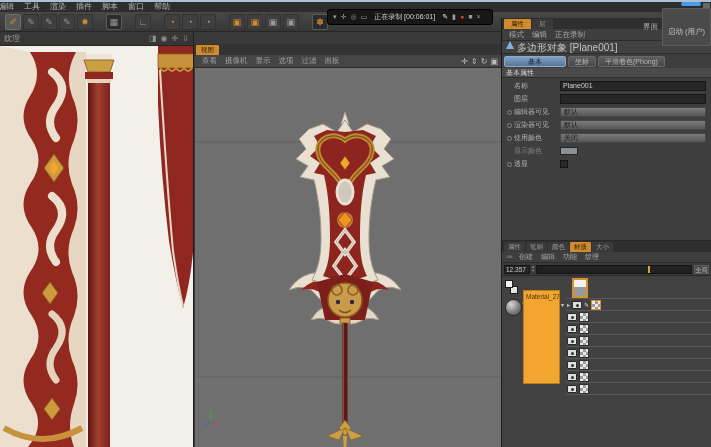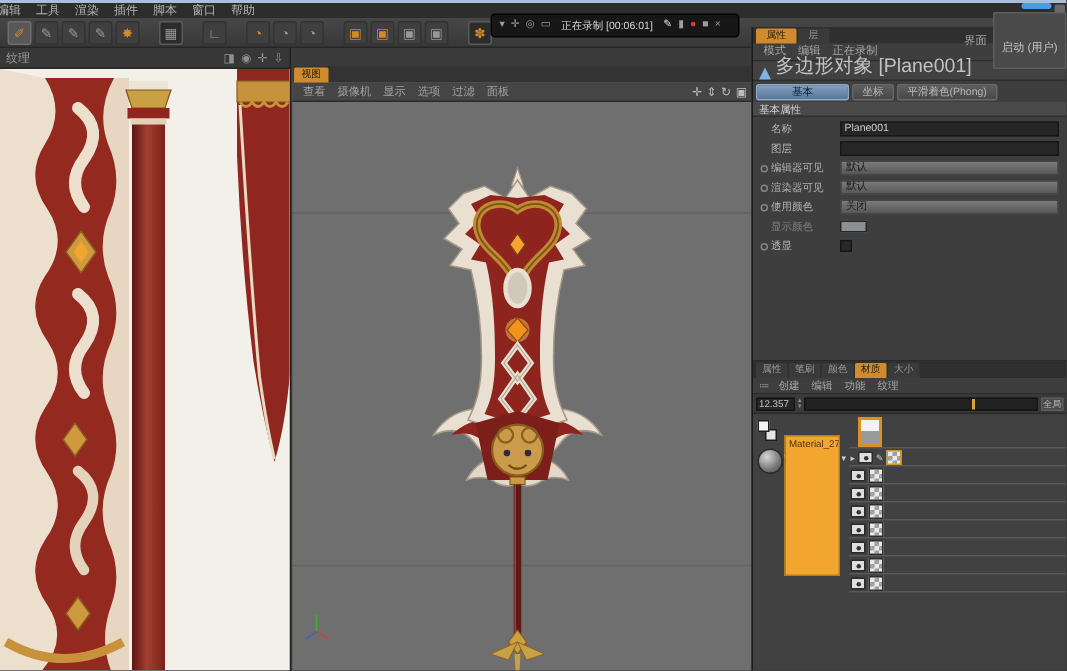--- a/index.html
+++ b/index.html
@@ -47,24 +47,24 @@
   .vp-menubar .vmenu{padding:0 4px;white-space:nowrap}
   .vp-nav{margin-left:auto;display:flex;gap:3px;color:#bdbdbd;font-size:8px}
   .vp-canvas{position:absolute;top:24px;left:0;right:0;bottom:0;background:#6f6f6f;overflow:hidden}
   .axis-gizmo{position:absolute;left:4px;bottom:14px}
 
   
   .right-panel{position:absolute;top:18px;left:501px;right:0;bottom:0;background:#3e3e3e;border-left:1px solid #1b1b1b}
   .attr-tabs{height:11px;background:#2f2f2f;display:flex;gap:1px;align-items:flex-end;padding-left:2px}
   .atab{font-size:6.5px;line-height:10px;padding:0 7px;background:#3a3a3a;color:#9a9a9a;border-radius:1px 1px 0 0}
   .atab.active{background:#cf8b2d;color:#2a2106}
-  .attr-menu{height:12px;background:#3e3e3e;border-bottom:1px solid #2c2c2c;display:flex;font-size:7.5px;color:#a6a6a6;padding:0 3px}
+  .attr-menu{height:12px;background:#3e3e3e;border-bottom:1px solid #2c2c2c;display:flex;align-items:center;font-size:7.5px;color:#a6a6a6;padding:0 3px}
   .attr-menu .amenu{padding:0 4px;white-space:nowrap}
   .attr-menu .anav{margin-left:auto;display:flex;gap:4px;font-size:7px;color:#8e8e8e}
-  .attr-object{height:13px;background:#424242;border-bottom:1px solid #2c2c2c;display:flex;align-items:flex-end;gap:3px;font-size:13px;color:#c2c2c2;padding:0 4px}
+  .attr-object{height:13px;background:#424242;border-bottom:1px solid #2c2c2c;display:flex;align-items:flex-start;gap:3px;font-size:10px;color:#c2c2c2;padding:0 4px}
   .cone-icon{width:0;height:0;border-left:4px solid transparent;border-right:4px solid transparent;border-bottom:8px solid #7fb3e8;flex:0 0 auto}
   .sectabs{height:14px;display:flex;gap:2px;padding:2px 2px 1px 2px;background:#3e3e3e}
   .sectab{font-size:7px;line-height:10px;text-align:center;padding:0 6px;border-radius:2px;background:linear-gradient(#5e5e5e,#484848);border:1px solid #686868;color:#b8b8b8;white-space:nowrap}
   .sectab.active{background:linear-gradient(#82a0c0,#56769c);border-color:#8fa9c6;color:#0e1b29;min-width:62px}
   .secheader{height:10px;background:#4a4a4a;border-bottom:1px solid #2f2f2f;display:flex;align-items:center;font-size:7px;color:#d2d2d2;padding:0 4px}
   .fields{padding:3px 5px 0 5px;display:flex;flex-direction:column;gap:3px}
   .frow{display:flex;align-items:center;height:10px;font-size:7px;color:#b2b2b2}
   .fdot{width:5px;height:5px;border:1px solid #848484;border-radius:50%;margin-right:2px;flex:0 0 auto}
   .fspace{width:7px;flex:0 0 auto}
   .flabel{width:46px;white-space:nowrap;overflow:hidden;flex:0 0 auto}

